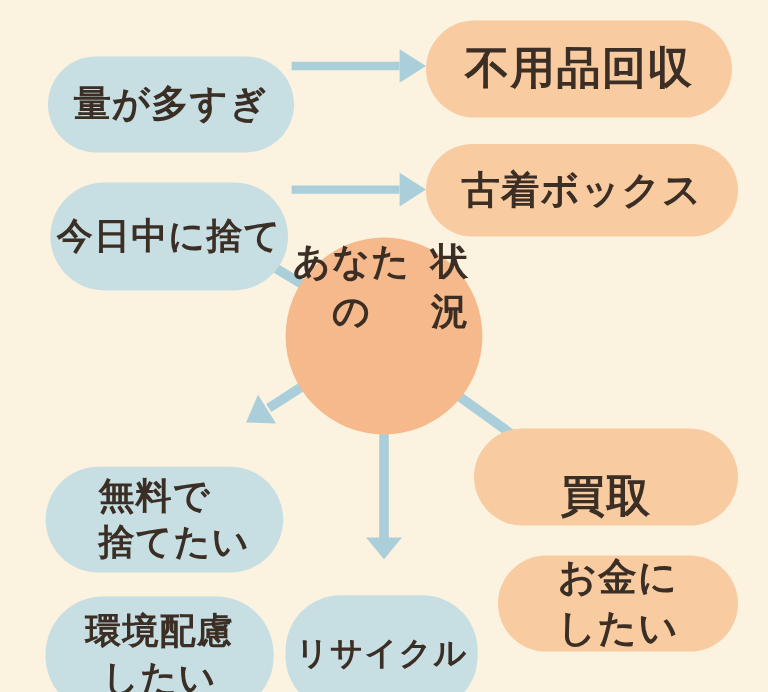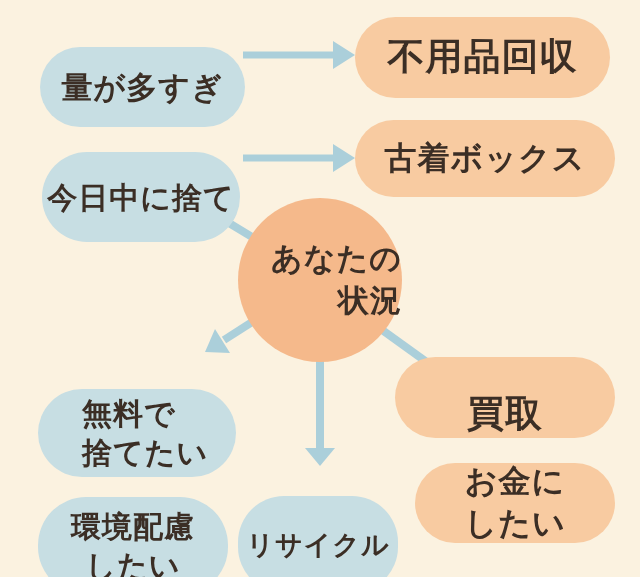--- a/index.html
+++ b/index.html
@@ -36,22 +36,22 @@
     line-height:1.3;
     letter-spacing:1px;
     text-align:center;
     white-space:nowrap;
   }
   .pill.blue{background:var(--pill-blue);margin-top:34px;}
   .pill.orange{background:var(--pill-orange);}
   .pill.align-left{align-items:flex-start;padding-left:44px;text-align:right;}
   .circle{
     position:absolute;z-index:1;
-    display:flex;flex-direction:column;
-    align-items:flex-end;justify-content:center;
+    display:flex;flex-direction:row;
+    align-items:flex-start;justify-content:center;
     border-radius:50%;
     background:var(--circle-fill);
     font-weight:800;line-height:1.35;letter-spacing:1px;text-align:center;
   }
 </style>
 </head>
 <body>
 
 <div class="canvas">
 

